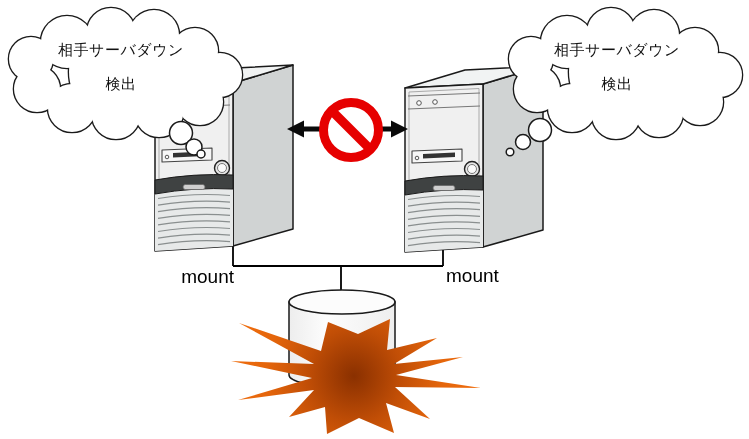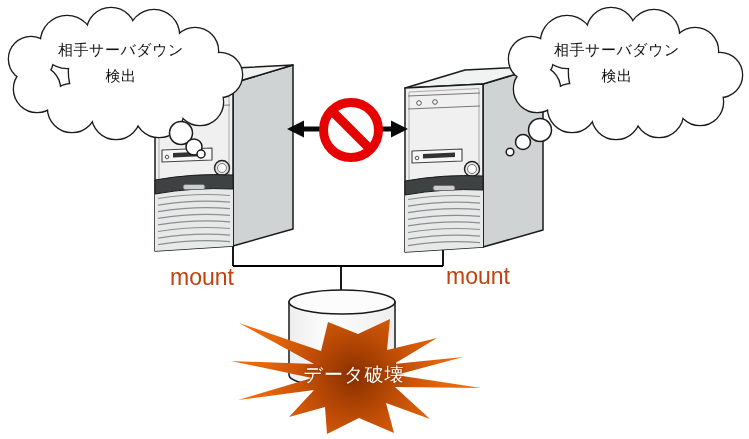--- a/index.html
+++ b/index.html
@@ -9,22 +9,22 @@
     --outline:#1a1a1a;
   }
   html,body{margin:0;padding:0;background:#fff;}
   .stage{
     position:relative;width:749px;height:439px;background:#ffffff;overflow:hidden;
     font-family:"Liberation Sans","DejaVu Sans",sans-serif;
   }
   .stage svg{position:absolute;left:0;top:0;}
   .txt{position:absolute;color:#111;}
   .cloud-text{width:192px;text-align:center;font-size:15px;line-height:22px;letter-spacing:0.5px;}
-  .cloud-text .l2{margin-top:4px;}
-  .mount{font-size:23px;line-height:20px;color:#c2410c;}
+  .cloud-text .l2{margin-top:12px;}
+  .mount{font-size:19px;line-height:20px;color:#000000;}
   .mount.left{left:158px;top:267px;width:76px;text-align:right;}
   .mount.right{left:446px;top:266px;width:90px;text-align:left;}
   .burst-label{
     left:272px;top:362px;width:164px;text-align:center;
     font-size:19px;color:#ffffff;letter-spacing:1px;
     text-shadow:0 0 3px rgba(120,50,0,.9);
   }
 </style>
 </head>
 <body>
@@ -137,15 +137,14 @@
 <div class="txt cloud-text" style="left:25px;top:39px">
   <div class="l1">相手サーバダウン</div>
   <div class="l2">検出</div>
 </div>
 <div class="txt cloud-text" style="left:521px;top:39px">
   <div class="l1">相手サーバダウン</div>
   <div class="l2">検出</div>
 </div>
 <div class="txt mount left">mount</div>
 <div class="txt mount right">mount</div>
-<div class="txt burst-label">データ破壊</div>
 
 </div>
 
 </body></html>

